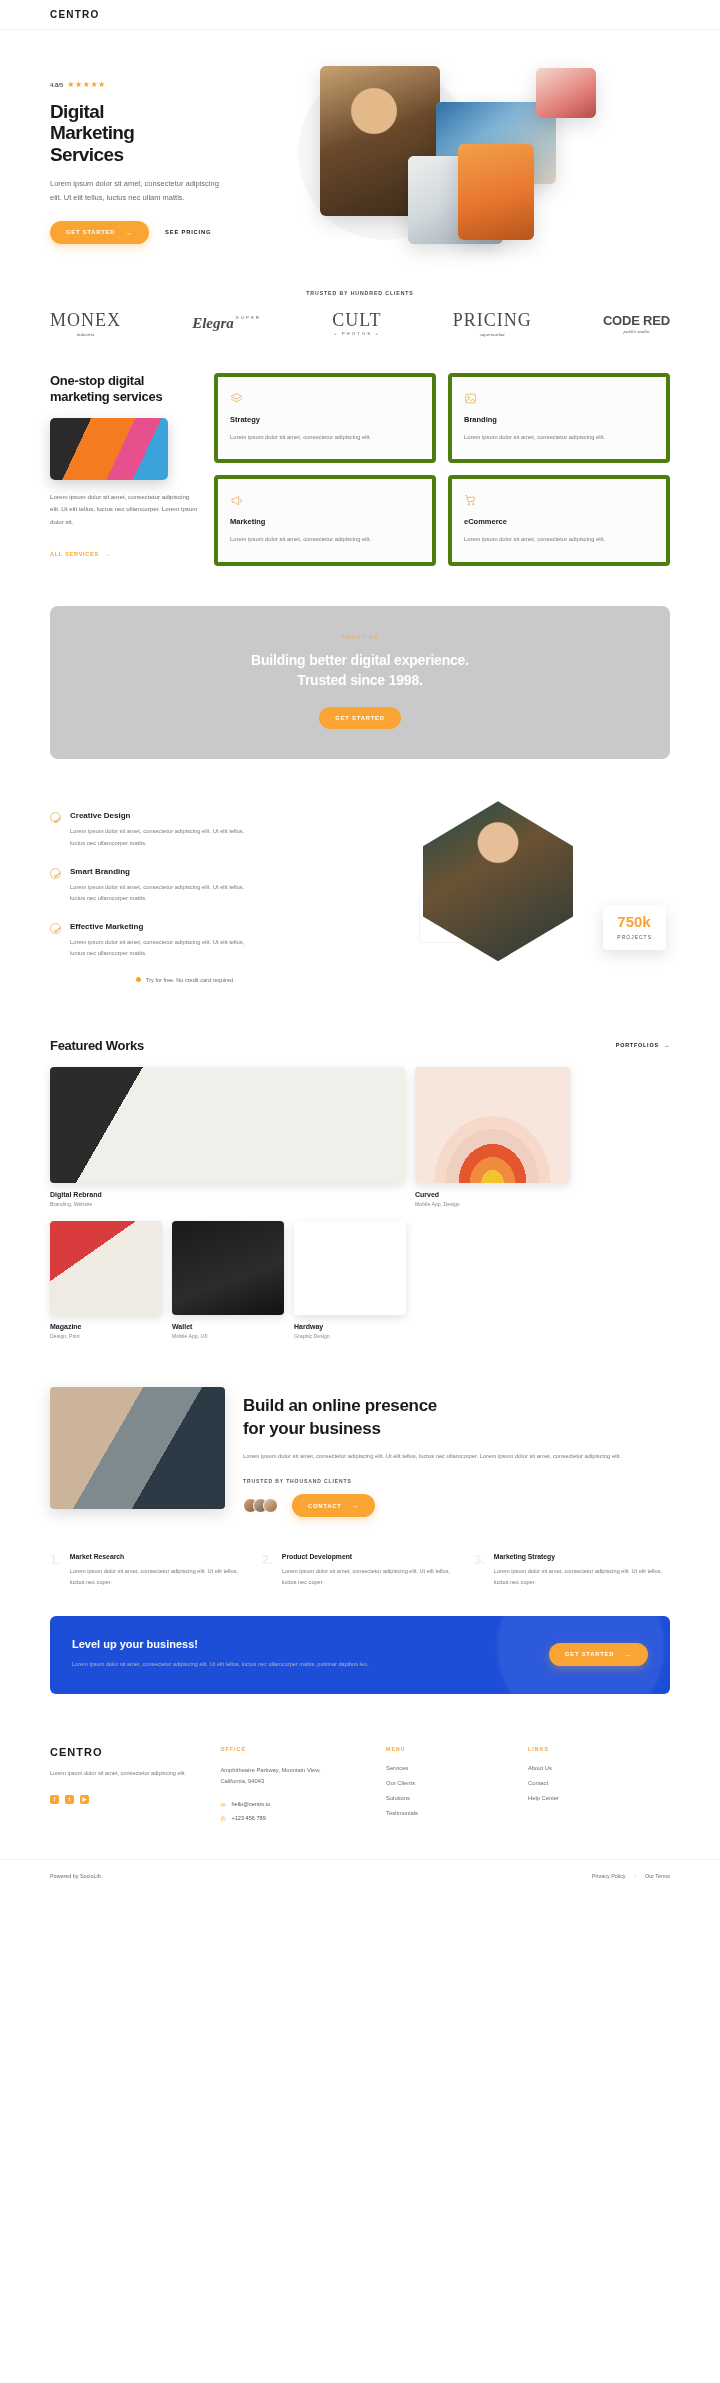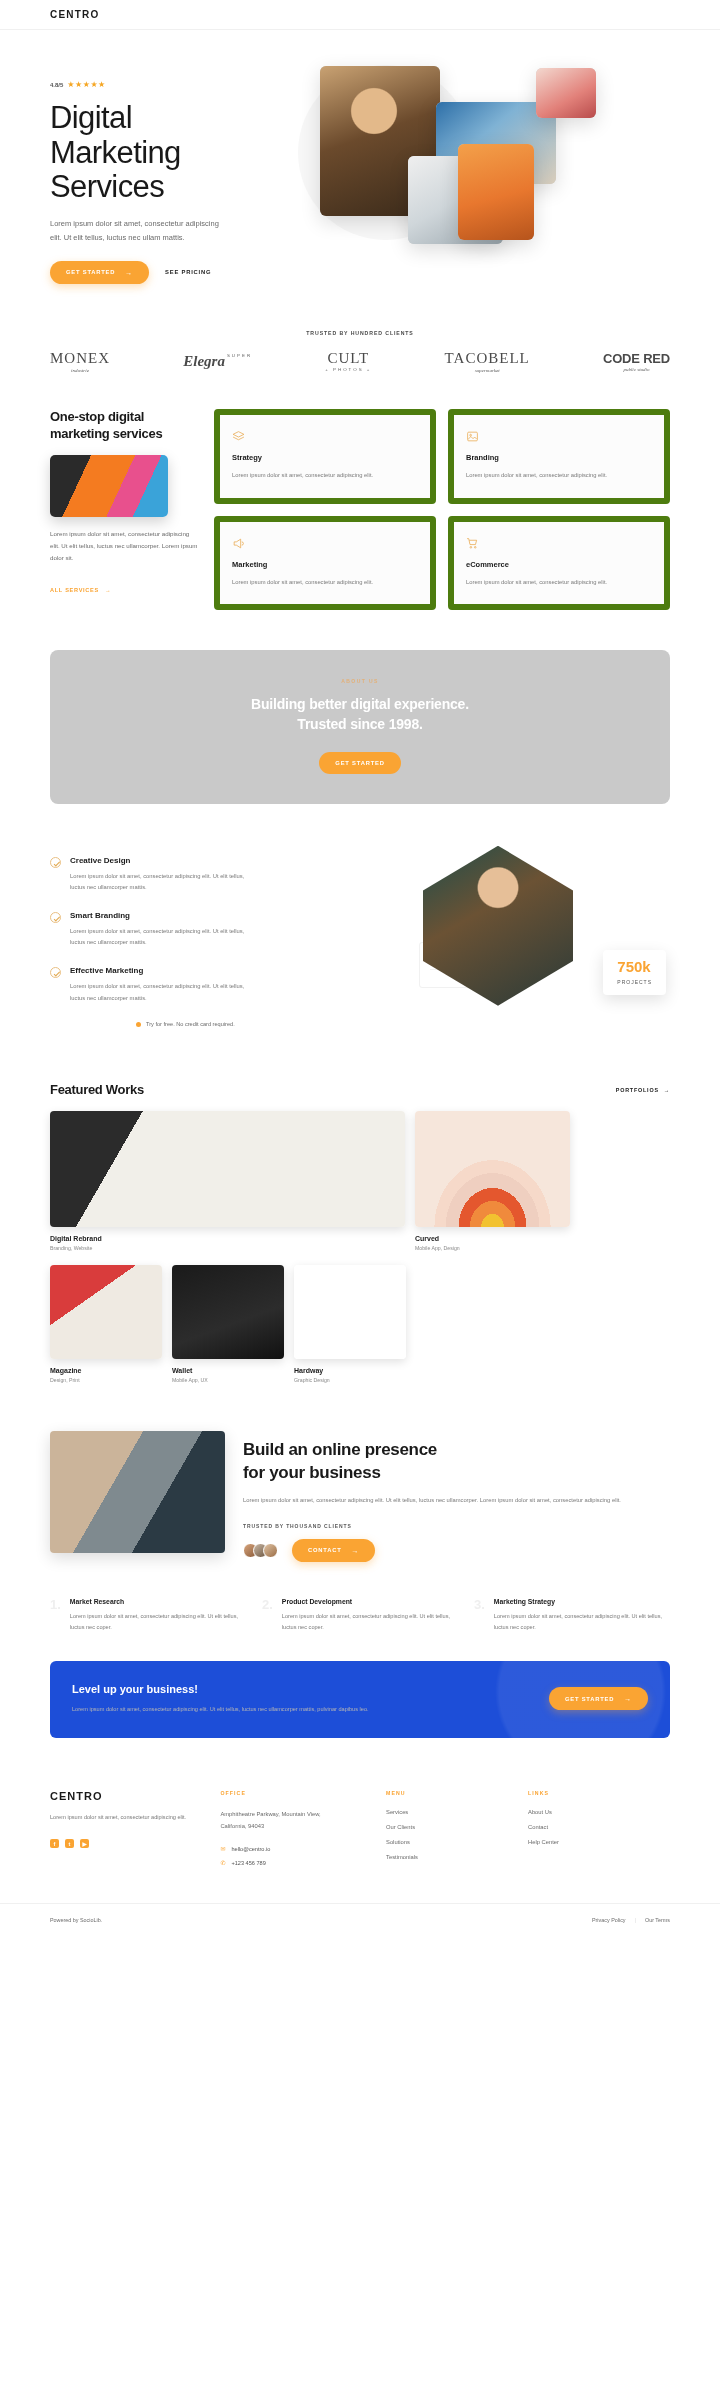--- a/index.html
+++ b/index.html
@@ -24,21 +24,21 @@
   }
 
   
   .hero { padding: 30px 0 24px; position: relative; }
   .hero .wrap { display: flex; align-items: flex-start; }
   .hero-left { width: 250px; padding-top: 20px; position: relative; z-index: 3; }
   .rating { display: flex; align-items: center; gap: 4px; margin-bottom: 12px; }
   .rating-num { font-size: 6px; color: #555; font-weight: 600; }
   .stars { color: #f5a623; font-size: 8px; letter-spacing: 0.5px; }
   .hero-title {
-    font-size: 31px; line-height: 1.12; font-weight: 400;
+    font-size: 19px; line-height: 1.12; font-weight: 700;
     letter-spacing: -0.6px; color: #191919; margin-bottom: 12px;
   }
   .hero-sub {
     font-size: 7.5px; line-height: 1.85; color: #6b6b6b; width: 170px;
     margin-bottom: 16px;
   }
   .hero-cta { display: flex; align-items: center; gap: 16px; }
   .btn-primary {
     background: #faa433; color: #fff; border: none; border-radius: 20px;
     font-size: 5.8px; font-weight: 700; letter-spacing: 0.8px;
@@ -72,21 +72,21 @@
   .ph5 i { background: linear-gradient(150deg,#f3d8cf 0%,#e2817a 60%,#b84b4b 100%); }
 
   
   .clients { padding: 22px 0 26px; }
   .clients-label {
     text-align: center; font-size: 5.2px; font-weight: 700;
     letter-spacing: 0.9px; color: #4a4a4a; margin-bottom: 14px;
   }
   .logo-row { display: flex; justify-content: space-between; align-items: center; }
   .logo { text-align: center; color: #2b2b2b; opacity: .85; }
-  .logo .l1 { font-size: 15px; letter-spacing: 1px; font-weight: 400;
+  .logo .l1 { font-size: 18px; letter-spacing: 1px; font-weight: 400;
               font-family: "Liberation Serif", serif; }
   .logo .l1b { font-size: 13px; letter-spacing: -0.2px; font-weight: 700; }
   .logo .l1i { font-size: 15px; font-style: italic; font-weight: 700;
                font-family: "Liberation Serif", serif; }
   .logo .l2 { font-size: 5px; font-style: italic; color: #3a3a3a; margin-top: 1px;
               font-family: "Liberation Serif", serif; }
   .logo .l2s { font-size: 4.4px; letter-spacing: 2px; color: #444; }
   .logo-stack { display: flex; align-items: flex-start; gap: 2px; }
 
   
@@ -100,21 +100,21 @@
   .svc-img { width: 118px; height: 62px; border-radius: 5px; overflow: hidden;
              box-shadow: 0 5px 14px rgba(0,0,0,.18); margin-bottom: 11px; }
   .svc-img i { display: block; width: 100%; height: 100%;
     background: linear-gradient(115deg,#2a2a2a 0 28%, #f47b20 28% 58%, #e8508d 58% 76%, #3aa3d9 76% 100%); }
   .svc-text { font-size: 6.2px; line-height: 1.95; color: #6b6b6b; margin-bottom: 14px; }
   .svc-link { font-size: 5.6px; font-weight: 700; letter-spacing: 0.7px;
               color: #faa433; text-decoration: none; display: inline-flex;
               align-items: center; gap: 6px; cursor: pointer; }
   .svc-grid { flex: 1; display: grid; grid-template-columns: 1fr 1fr;
               gap: 12px 12px; }
-  .svc-card { background: #fcfcfc; border: 6px solid #4d7c0f; border-radius: 4px;
+  .svc-card { background: #fcfcfc; border: 4px solid #4d7c0f; border-radius: 4px;
               padding: 14px 12px 16px; }
   .svc-card .ic { color: #e8a84d; margin-bottom: 10px; height: 14px; }
   .svc-card h4 { font-size: 7.5px; font-weight: 700; color: #1a1a1a; margin-bottom: 8px; }
   .svc-card p { font-size: 5.8px; line-height: 2.0; color: #7a7a7a; }
 
   
   .banner-sec { padding: 14px 0 26px; }
   .banner {
     background: #c9c9c9; border-radius: 8px; padding: 28px 20px 30px;
     text-align: center;
@@ -320,21 +320,21 @@
           <div class="logo-stack">
             <span class="l1i">Elegra</span>
             <span class="l2s">SUPER</span>
           </div>
         </div>
         <div class="logo">
           <div class="l1">CULT</div>
           <div class="l2s">+ PHOTOS +</div>
         </div>
         <div class="logo">
-          <div class="l1">TACOBELL</div>
+          <div class="l1">PRICING</div>
           <div class="l2">supermarket</div>
         </div>
         <div class="logo">
           <div class="l1b">CODE RED</div>
           <div class="l2">public studio</div>
         </div>
       </div>
     </div>
   </section>
 

